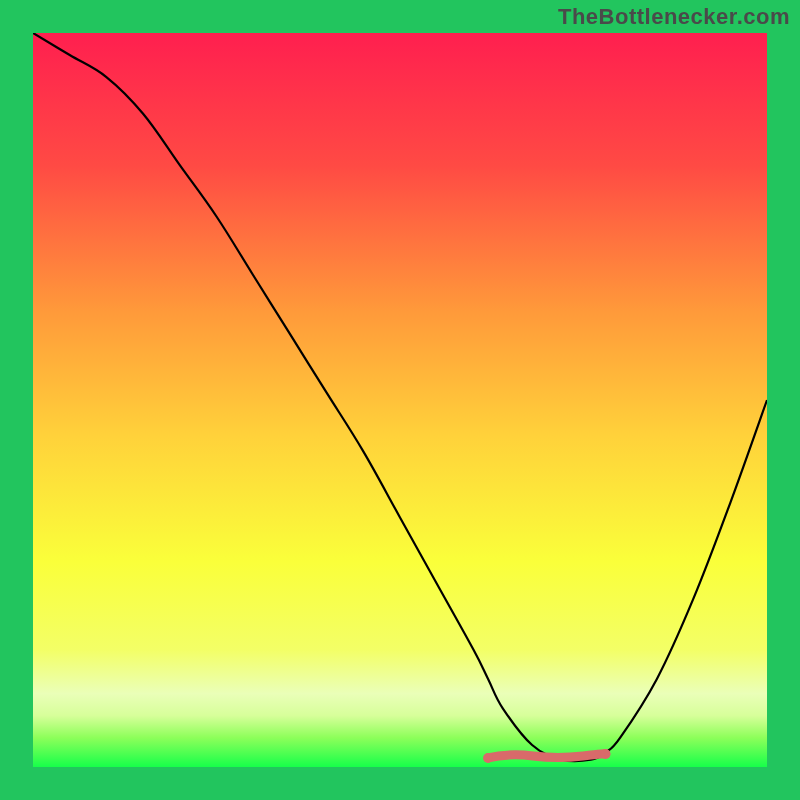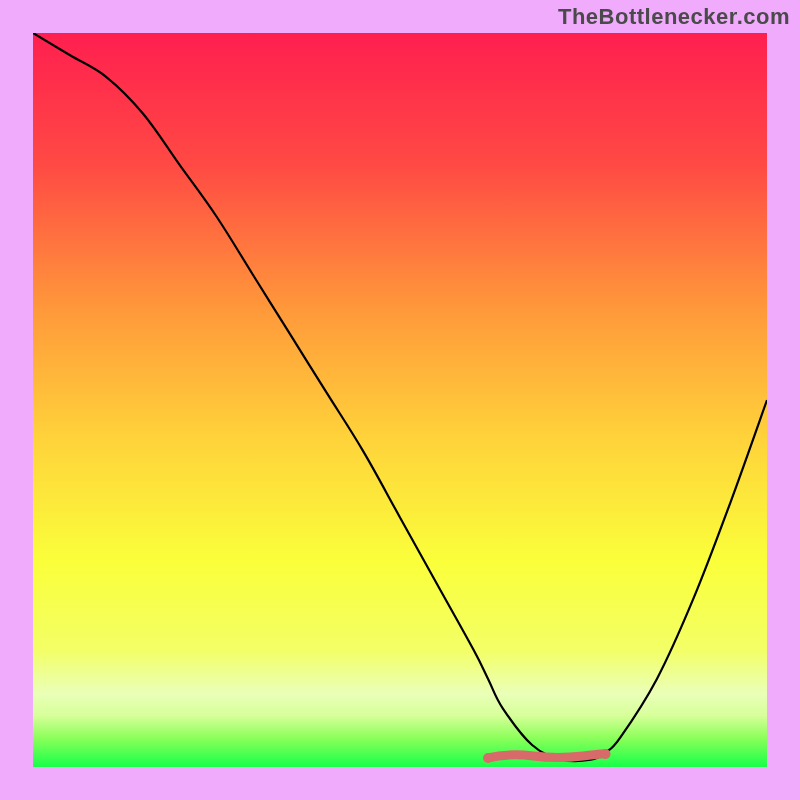--- a/index.html
+++ b/index.html
@@ -8,21 +8,21 @@
     background: #000;
     width: 800px;
     height: 800px;
     overflow: hidden;
     font-family: Arial, Helvetica, sans-serif;
   }
   .frame {
     position: relative;
     width: 800px;
     height: 800px;
-    background: #f0abfc;
+    background: #22c55e;
   }
   .watermark {
     position: absolute;
     top: 4px;
     right: 10px;
     color: #4a4a4a;
     font-size: 22px;
     font-weight: bold;
     letter-spacing: 0.5px;
     z-index: 10;

